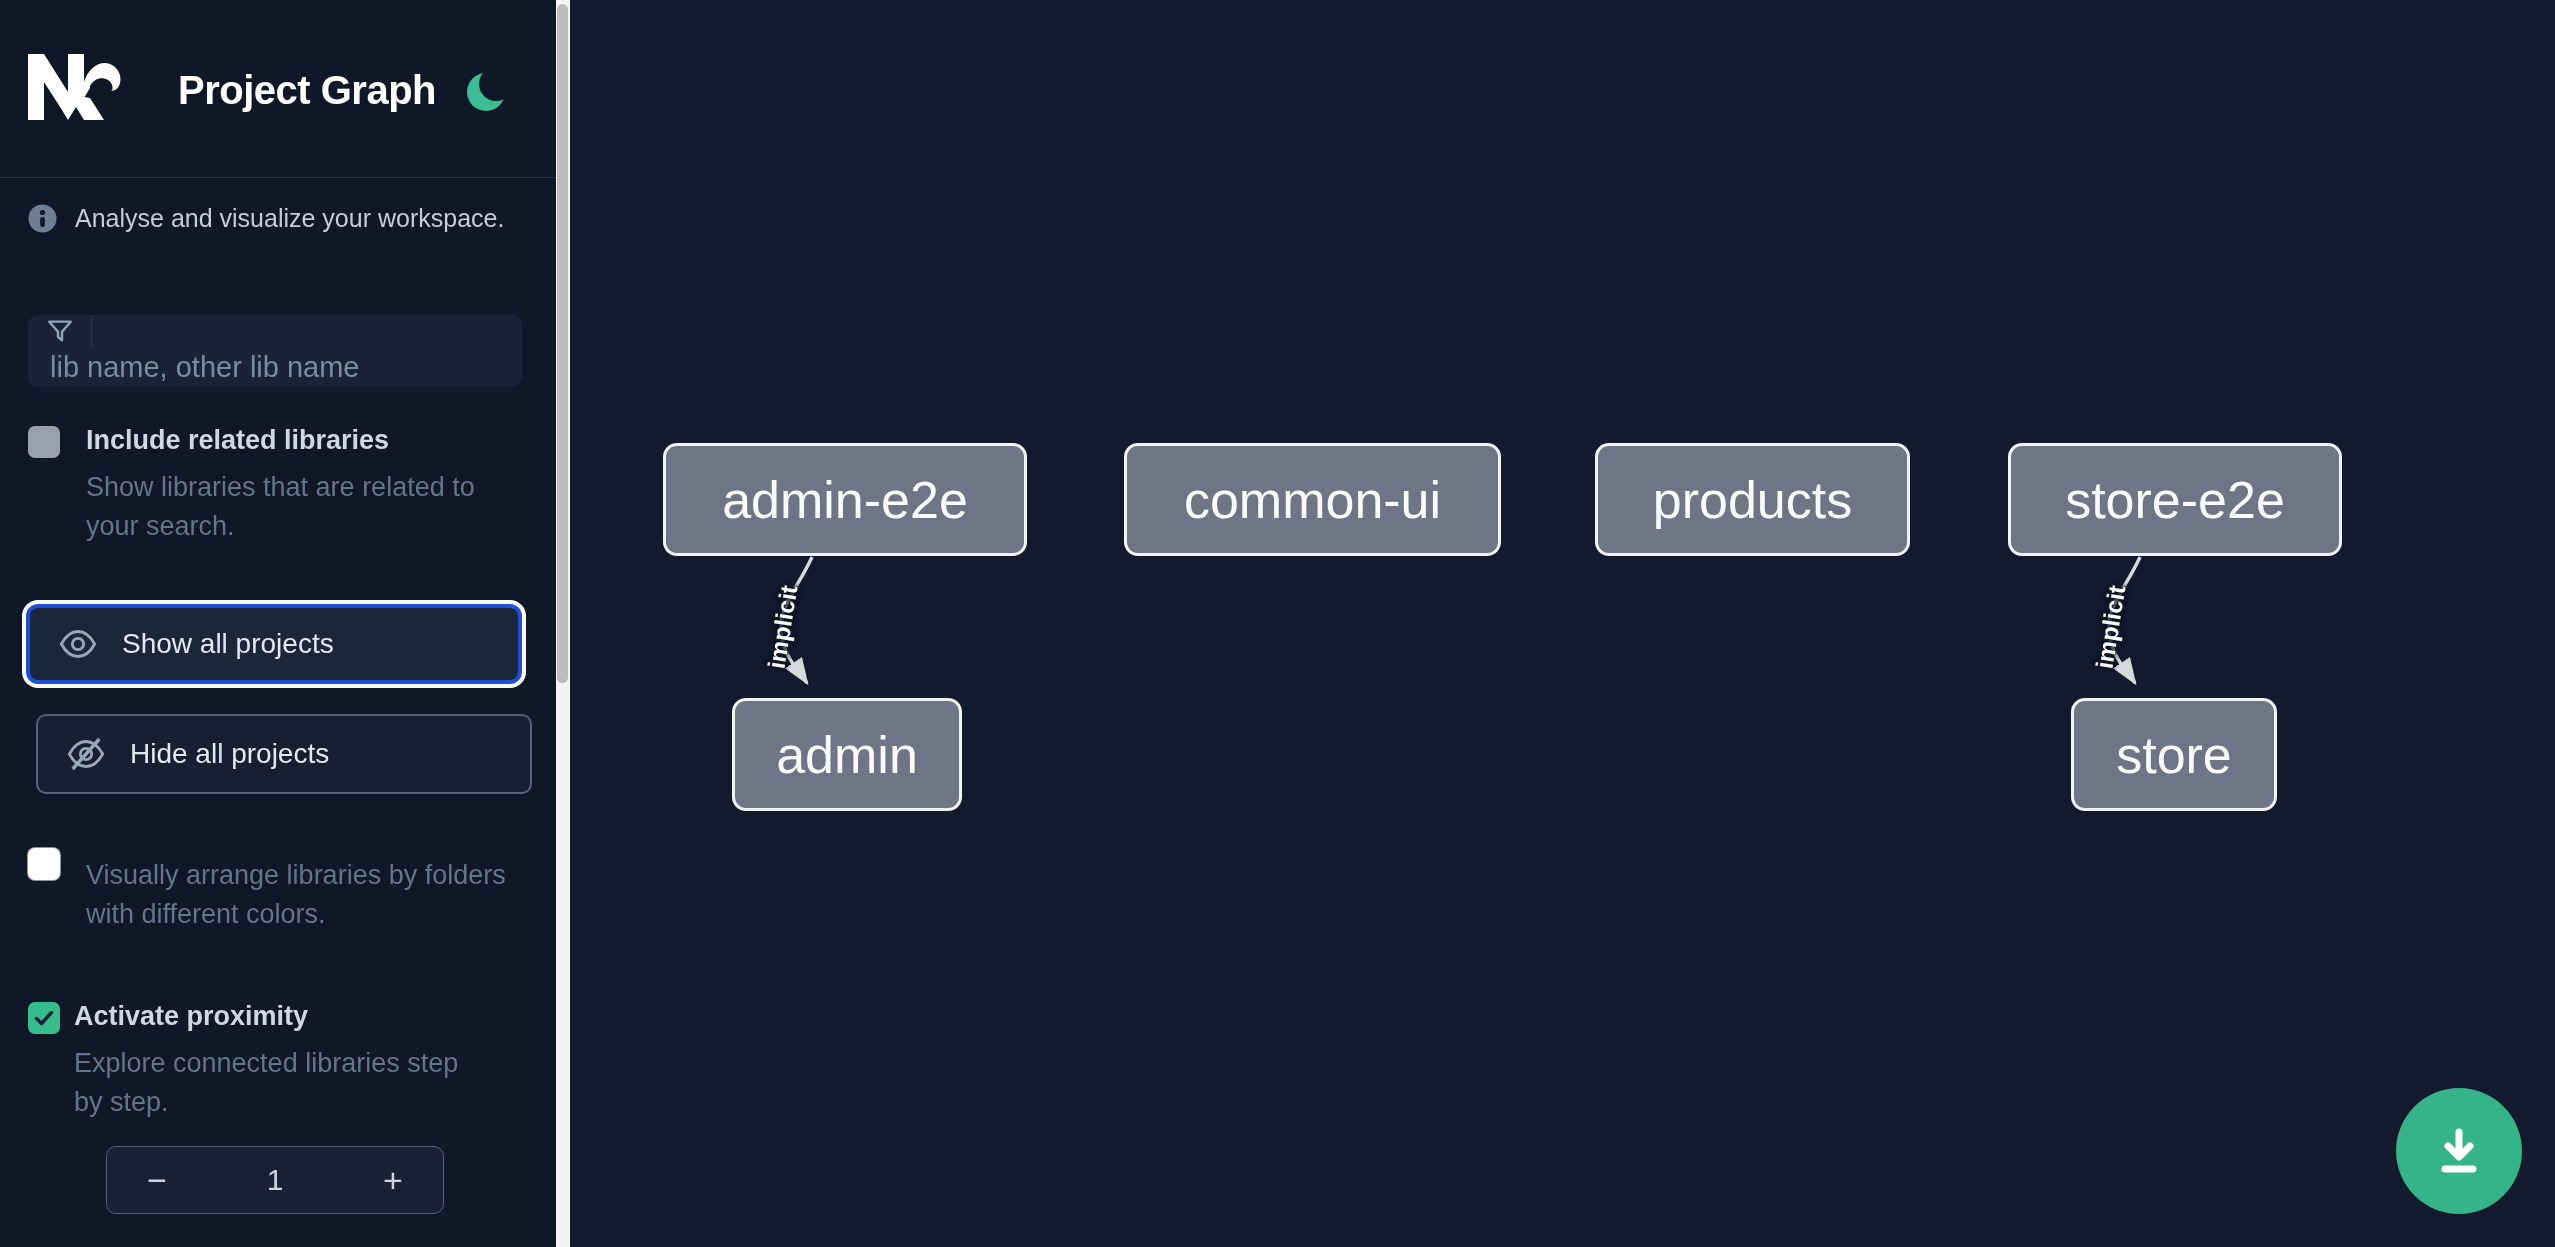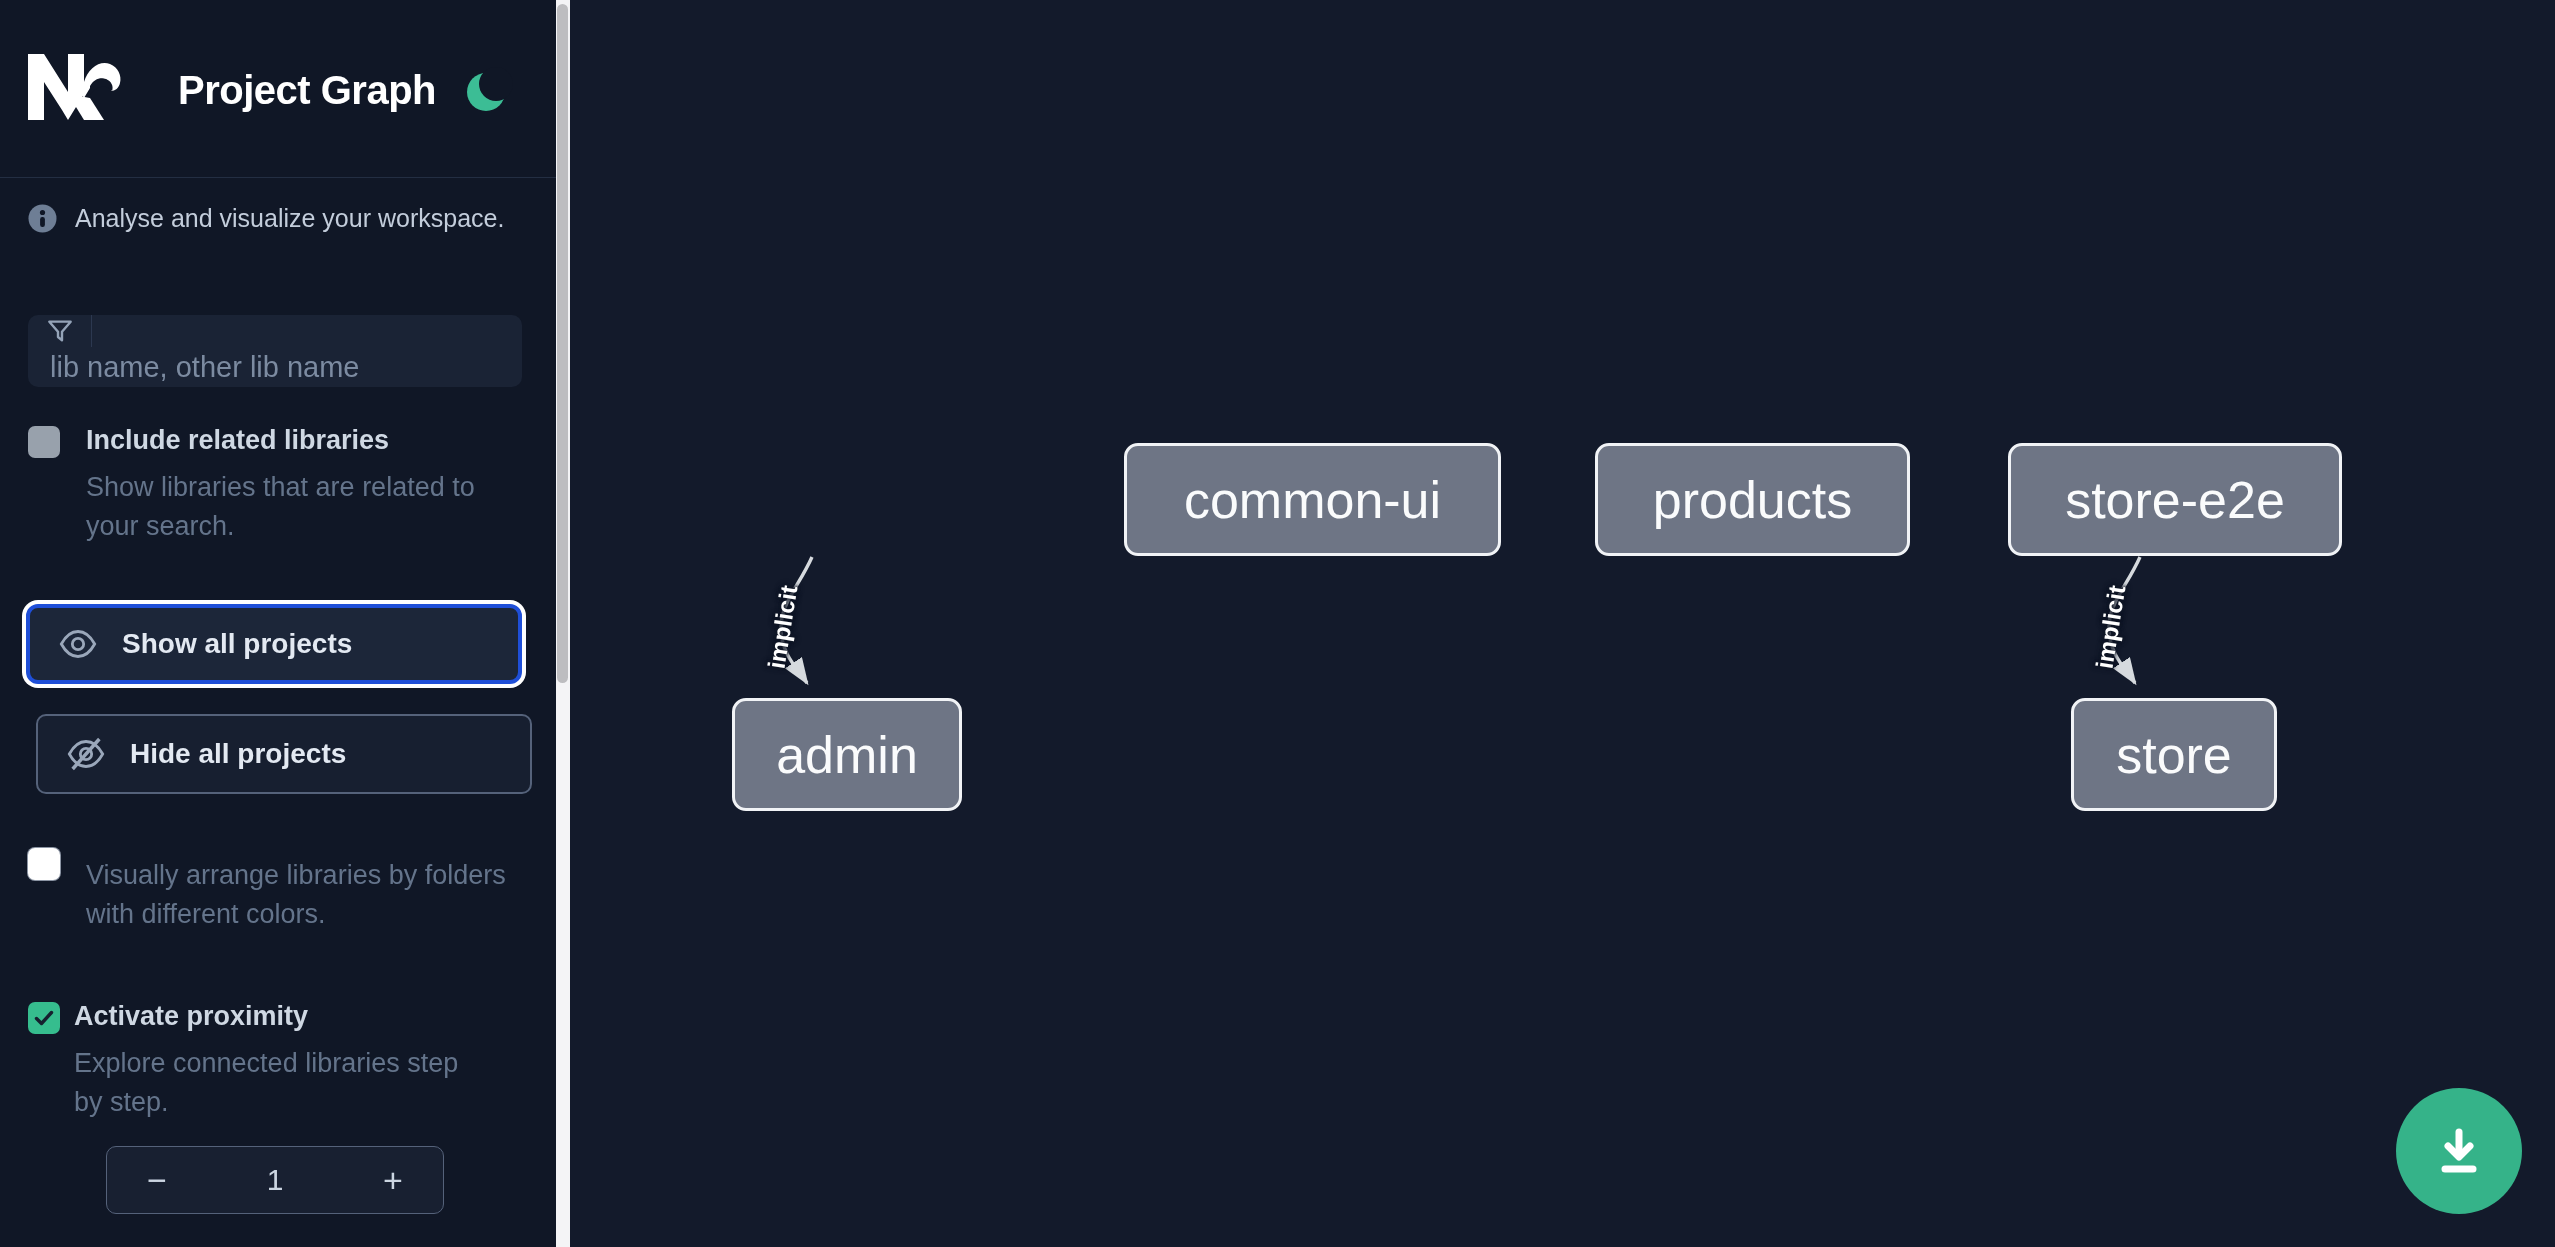--- a/index.html
+++ b/index.html
@@ -24,21 +24,21 @@
 
   .opt { position:absolute; left:28px; display:flex; align-items:flex-start; gap:26px; }
   .opt .box { width:32px; height:32px; border-radius:7px; flex:0 0 auto; margin-top:2px; }
   .box.disabled { background:#98a1ac; }
   .box.unchecked { background:#ffffff; box-shadow:0 0 0 1px #8b94a3; }
   .box.checked { background:#36bd8e; display:flex; align-items:center; justify-content:center; }
   .opt-text { width:420px; }
   .opt-label { font-size:27px; font-weight:700; color:#cfd8e3; line-height:1.25; }
   .opt-desc { margin-top:10px; font-size:27px; color:#64748b; line-height:1.45; }
 
-  .sb-btn { position:absolute; left:26px; width:496px; height:80px; display:flex; align-items:center; gap:24px; padding-left:28px; background:#171f30; border:2px solid #55627a; border-radius:10px; color:#e3e9f2; font-size:28px; font-weight:700; cursor:pointer; font-family:"Liberation Sans", sans-serif; }
+  .sb-btn { position:absolute; left:26px; width:496px; height:80px; display:flex; align-items:center; gap:24px; padding-left:28px; background:#171f30; border:2px solid #55627a; border-radius:10px; color:#e3e9f2; font-size:28px; font-weight:400; cursor:pointer; font-family:"Liberation Sans", sans-serif; }
   .sb-btn.focused { background:#1c2639; border:4px solid #1f4fd8; border-radius:12px; box-shadow:0 0 0 4px #ffffff; }
 
   .stepper { position:absolute; left:106px; top:1146px; width:338px; height:68px; display:flex; border:1px solid #55627a; border-radius:10px; background:#182031; overflow:hidden; }
   .stepper .cell { display:flex; align-items:center; justify-content:center; color:#cbd5e1; font-size:30px; }
   .stepper button.cell { background:transparent; border:none; cursor:pointer; color:#cbd5e1; font-size:34px; font-family:"Liberation Sans", sans-serif; }
   .step-dec { width:100px; border-right:1px solid #55627a; }
   .step-val { flex:1; }
   .step-inc { width:100px; border-left:1px solid #55627a; }
 
   
@@ -157,20 +157,21 @@
         <path d="M0,0 L8,3 L0,6 Z" fill="#d6dade"></path>
       </marker>
     </defs>
     <path d="M 812 557 C 799 586, 781 603, 781 628 C 781 654, 797 668, 807 683" fill="none" stroke="#d6dade" stroke-width="3.4" marker-end="url(#arrow)"></path>
     <path d="M 2140 557 C 2127 586, 2109 603, 2109 628 C 2109 654, 2125 668, 2135 683" fill="none" stroke="#d6dade" stroke-width="3.4" marker-end="url(#arrow)"></path>
   </svg>
 
   <div class="edge-label" style="left:783px; top:627px;">implicit</div>
   <div class="edge-label" style="left:2111px; top:627px;">implicit</div>
 
+  <div class="node" style="left:663px;  top:443px; width:364px;">admin-e2e</div>
   <div class="node" style="left:1124px; top:443px; width:377px;">common-ui</div>
   <div class="node" style="left:1595px; top:443px; width:315px;">products</div>
   <div class="node" style="left:2008px; top:443px; width:334px;">store-e2e</div>
   <div class="node" style="left:732px;  top:698px; width:230px;">admin</div>
   <div class="node" style="left:2071px; top:698px; width:206px;">store</div>
 
   <button class="fab">
     <svg width="58" height="58" viewBox="0 0 58 58">
       <g stroke="#ffffff" stroke-width="7" stroke-linecap="round" stroke-linejoin="round" fill="none">
         <line x1="29" y1="10" x2="29" y2="33"></line>

